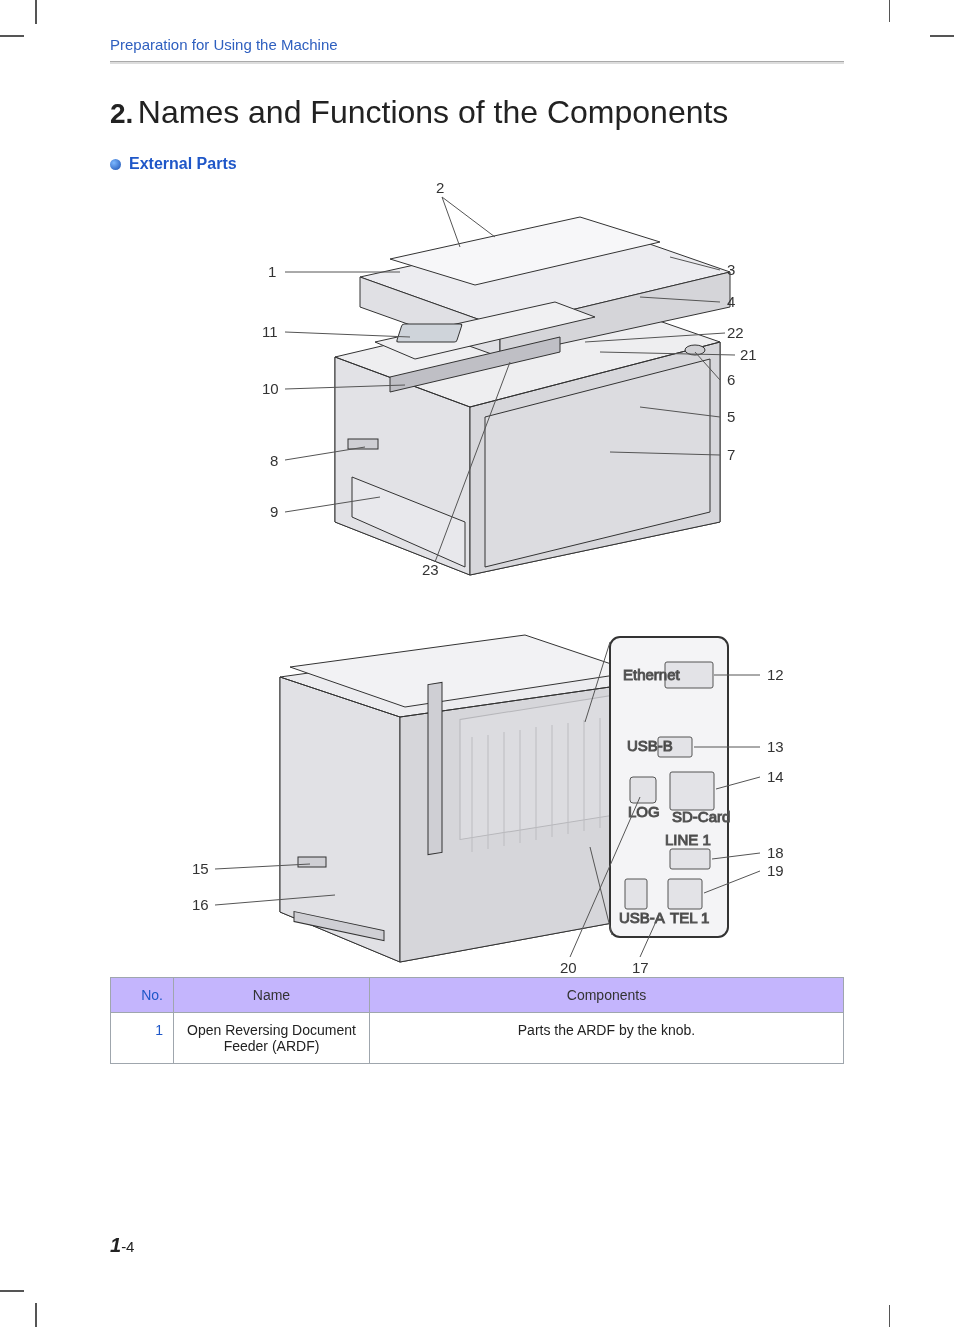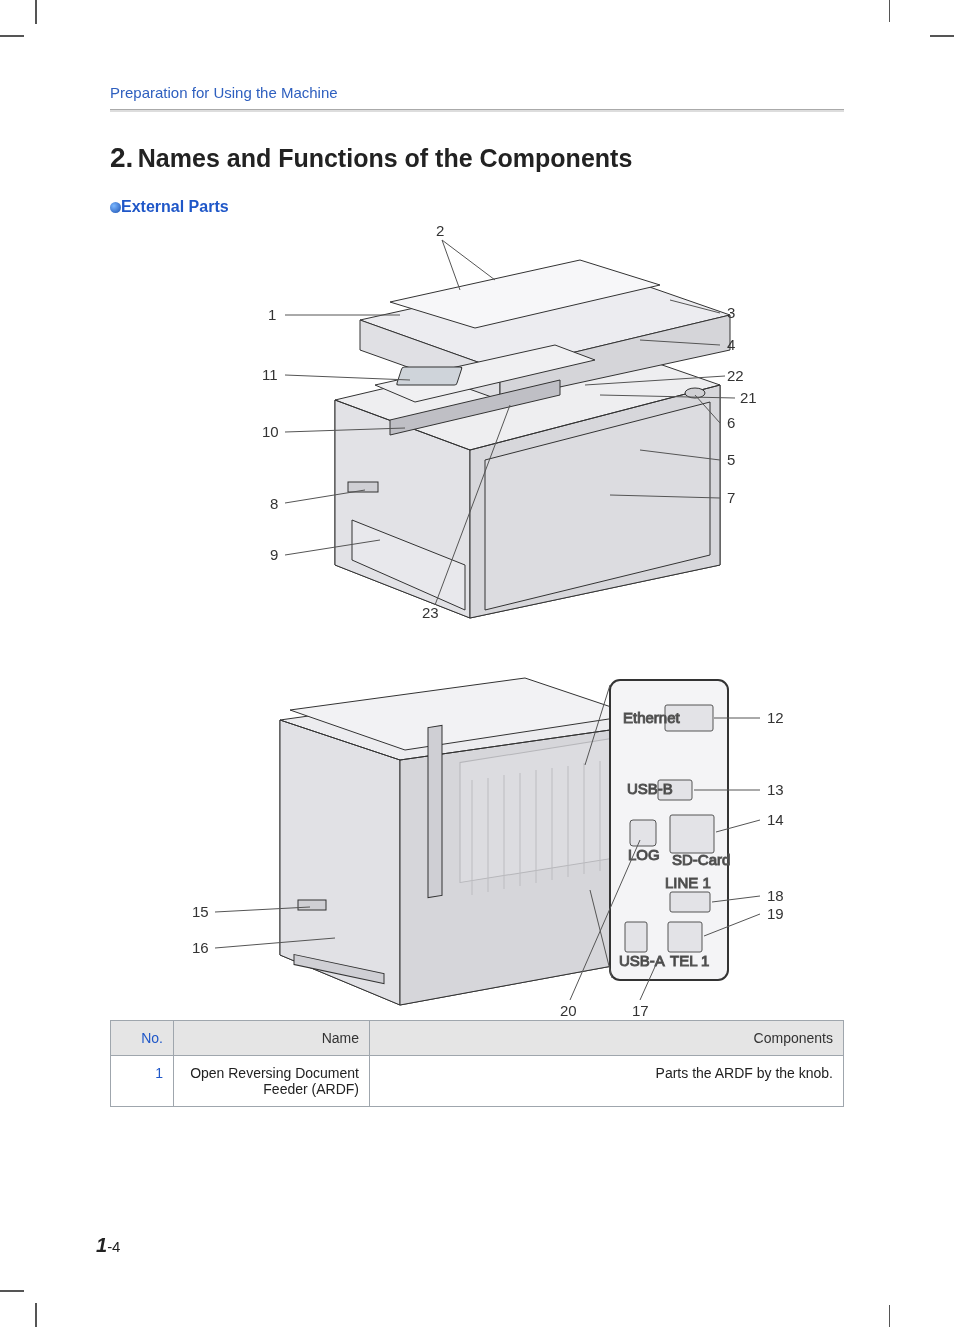--- a/index.html
+++ b/index.html
@@ -1,39 +1,39 @@
 <!DOCTYPE html>
 <html><head>
 <meta charset="utf-8">
 <style>
   html,body{margin:0;padding:0;background:#fff;font-family:Arial,Helvetica,sans-serif;color:#222}
-  .page{width:954px;height:1327px;position:relative;box-sizing:border-box;padding:84px 110px 40px 110px}
+  .page{width:954px;height:1327px;position:relative;box-sizing:border-box;padding:36px 110px 40px 110px}
   .crop-mark{position:absolute;background:#555}
   .crop-mark.tl-h{left:0;top:35px;width:24px;height:2px}
   .crop-mark.tl-v{left:35px;top:0;width:2px;height:24px}
   .crop-mark.tr-h{right:64px;top:0;width:1px;height:22px}
   .crop-mark.tr-h2{right:0;top:35px;width:24px;height:2px}
   .crop-mark.bl-h{left:0;bottom:35px;width:24px;height:2px}
   .crop-mark.bl-v{left:35px;bottom:0;width:2px;height:24px}
   .crop-mark.br{right:64px;bottom:0;width:1px;height:22px}
   .running-head{color:#2e5fbf;font-size:15px;padding-bottom:8px}
   .hr{height:3px;background:linear-gradient(to bottom,#aaa 0,#aaa 1px,#ddd 1px,#ddd 3px);margin-bottom:30px}
   .section-number{font-size:28px;font-weight:bold}
-  .section-title{font-size:25px;font-weight:bold}
-  .subsection{margin-top:24px;display:flex;align-items:center;}
+  .section-title{font-size:32px;font-weight:normal}
+  .subsection{margin-top:24px;display:flex;align-items:center;gap:8px}
   .bullet{width:11px;height:11px;border-radius:50%;background:radial-gradient(circle at 35% 35%,#7bb7ff,#1a4fb0)}
   .subsection-title{color:#1f57c8;font-weight:bold;font-size:16px}
   .figure-area{position:relative;width:100%;height:790px;margin-top:4px}
   .printer-svg{position:absolute}
   .tbl{width:100%;border-collapse:collapse;margin-top:10px}
-  .tbl th,.tbl td{border:1px solid #9fa6ad;padding:9px 10px;font-size:14px;vertical-align:top;text-align:right;font-weight:normal}
-  .tbl thead th{background:#e5e5e5;color:#333}
+  .tbl th,.tbl td{border:1px solid #9fa6ad;padding:9px 10px;font-size:14px;vertical-align:top;text-align:center;font-weight:normal}
+  .tbl thead th{background:#c4b5fd;color:#333}
   .tbl .no{width:42px;text-align:right;color:#1f57c8}
   .tbl .name{width:175px}
-  .page-num{position:absolute;left:96px;bottom:70px;font-size:15px}
+  .page-num{position:absolute;left:110px;bottom:70px;font-size:15px}
   .page-num .chap{font-style:italic;font-weight:bold;font-size:20px}
   svg text{font-family:Arial;font-size:15px;fill:#333}
 </style>
 </head>
 <body>
 
 <div class="page">
   <div class="crop-mark tl-h"></div>
     <div class="crop-mark tl-v"></div>
   <div class="crop-mark tr-h"></div>

